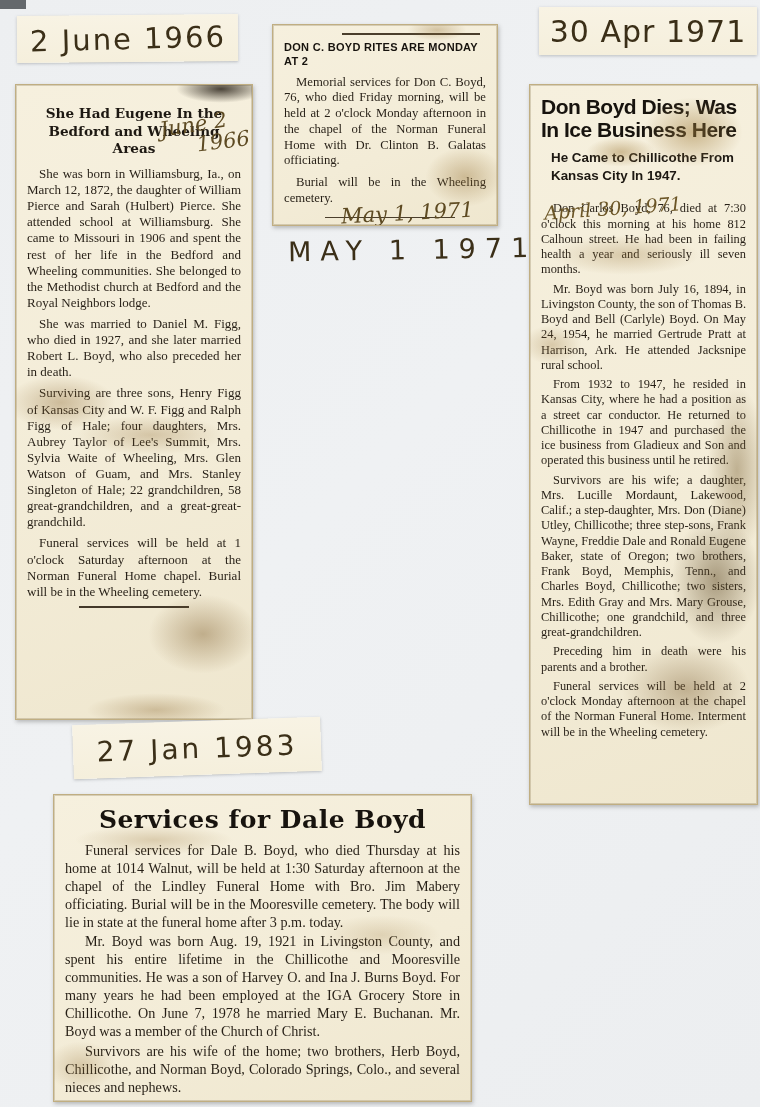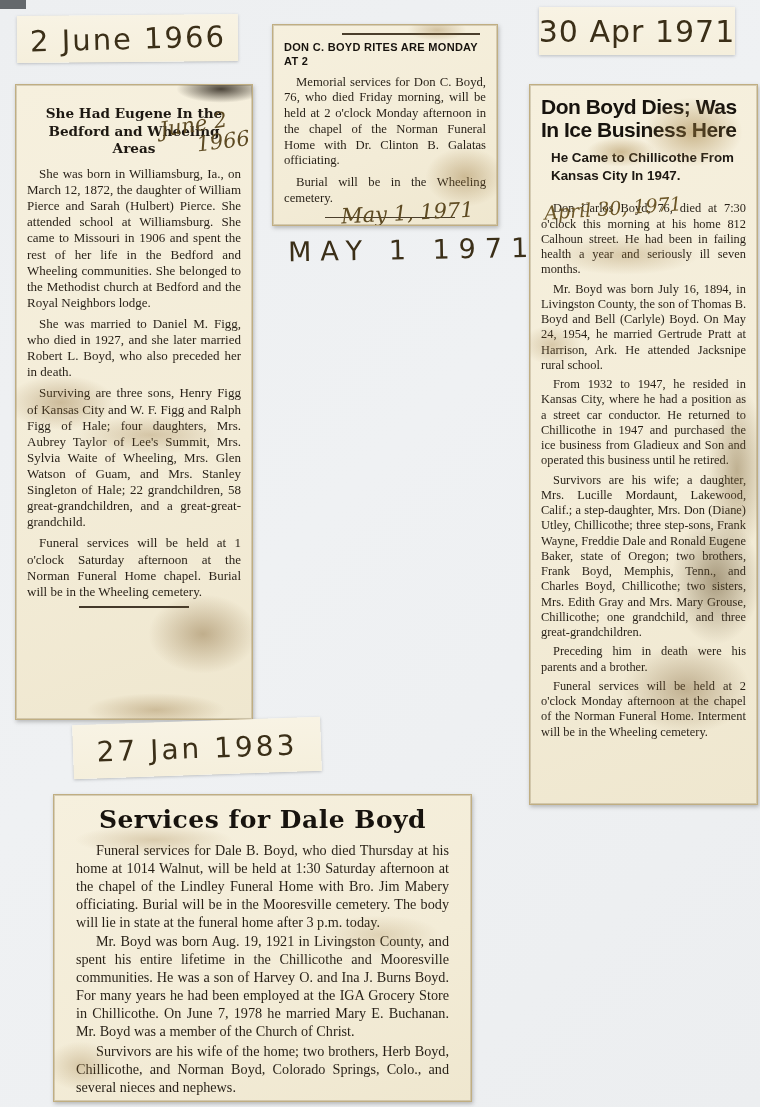--- a/index.html
+++ b/index.html
@@ -71,30 +71,30 @@
   .clip-dondies p:first-of-type{margin-top:16px;}
   .note-dondies{top:112px;left:14px;font-size:19px;transform:rotate(-4deg);color:#6b5526;}
 
   
   .may-note{left:288px;top:234px;font-size:27px;letter-spacing:9px;transform:rotate(-1deg);}
 
   
   .strip-jan{left:73px;top:721px;width:248px;height:54px;transform:rotate(-2deg);}
 
   
-  .clip-dale{left:53px;top:794px;width:419px;height:308px;padding:10px 22px;}
+  .clip-dale{left:53px;top:794px;width:419px;height:308px;padding:10px 11px;}
   .clip-dale h1{
     font-family:"DejaVu Serif",serif;font-weight:700;font-size:25px;letter-spacing:.5px;
     text-align:center;margin:0 0 8px 0;
   }
   .clip-dale p{font-size:14.2px;line-height:1.26;text-indent:20px;margin-bottom:2px;}
 
   .strip-tl{left:17px;top:15px;width:221px;height:47px;transform:rotate(-.5deg);}
   .strip-tl .hand-print{font-size:29px;letter-spacing:2px;transform:rotate(-1deg);}
-  .strip-tr{left:539px;top:7px;width:196px;height:48px;align-items:center;}
+  .strip-tr{left:539px;top:7px;width:218px;height:48px;align-items:center;}
   .strip-tr .hand-print{font-size:30px;letter-spacing:1px;}
   .strip-jan .hand-print{font-size:28px;letter-spacing:3px;}
 </style>
 </head>
 <body>
 
 <div>
 
   <div class="abs corner-mark"></div>
 

